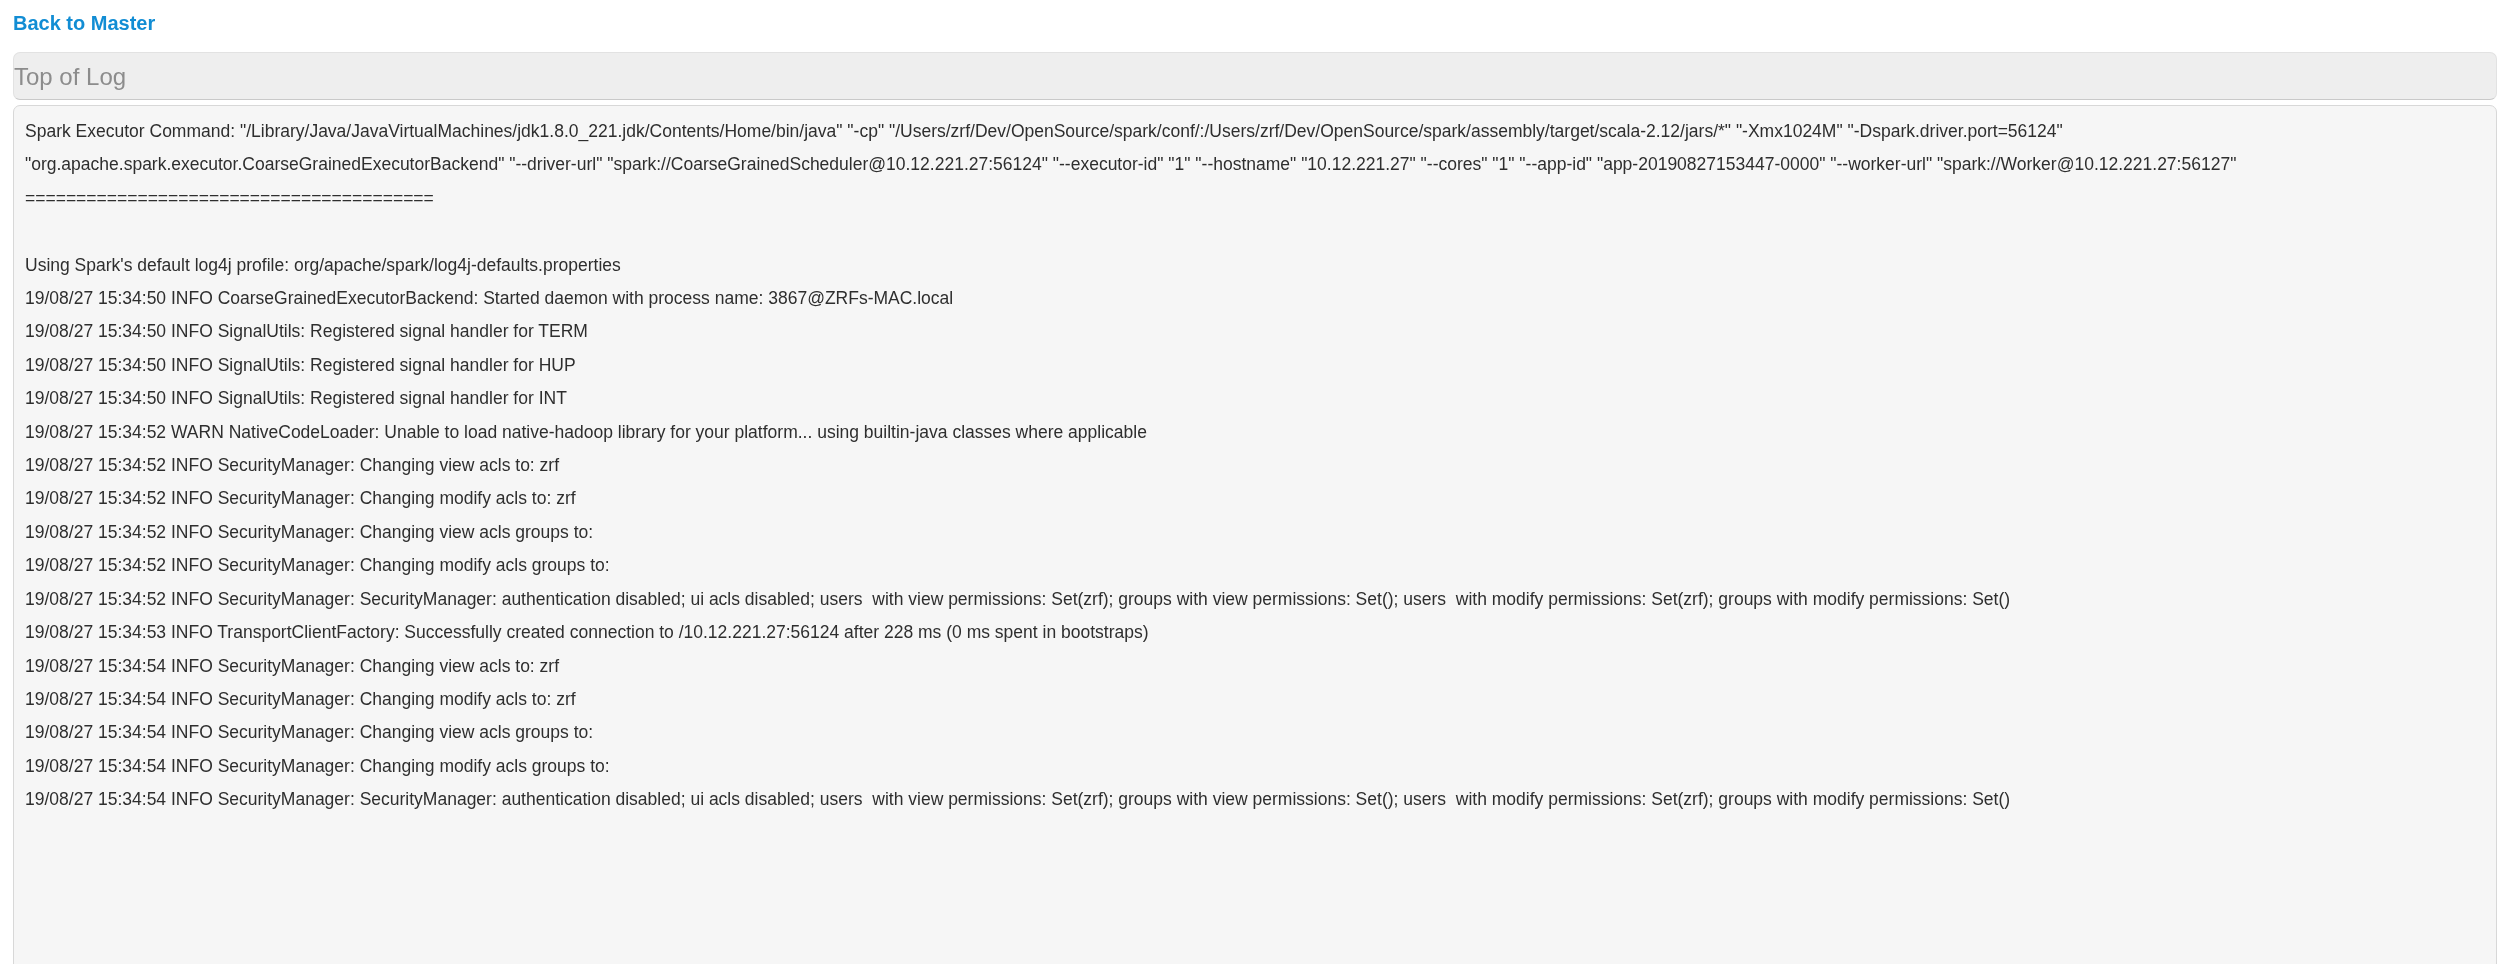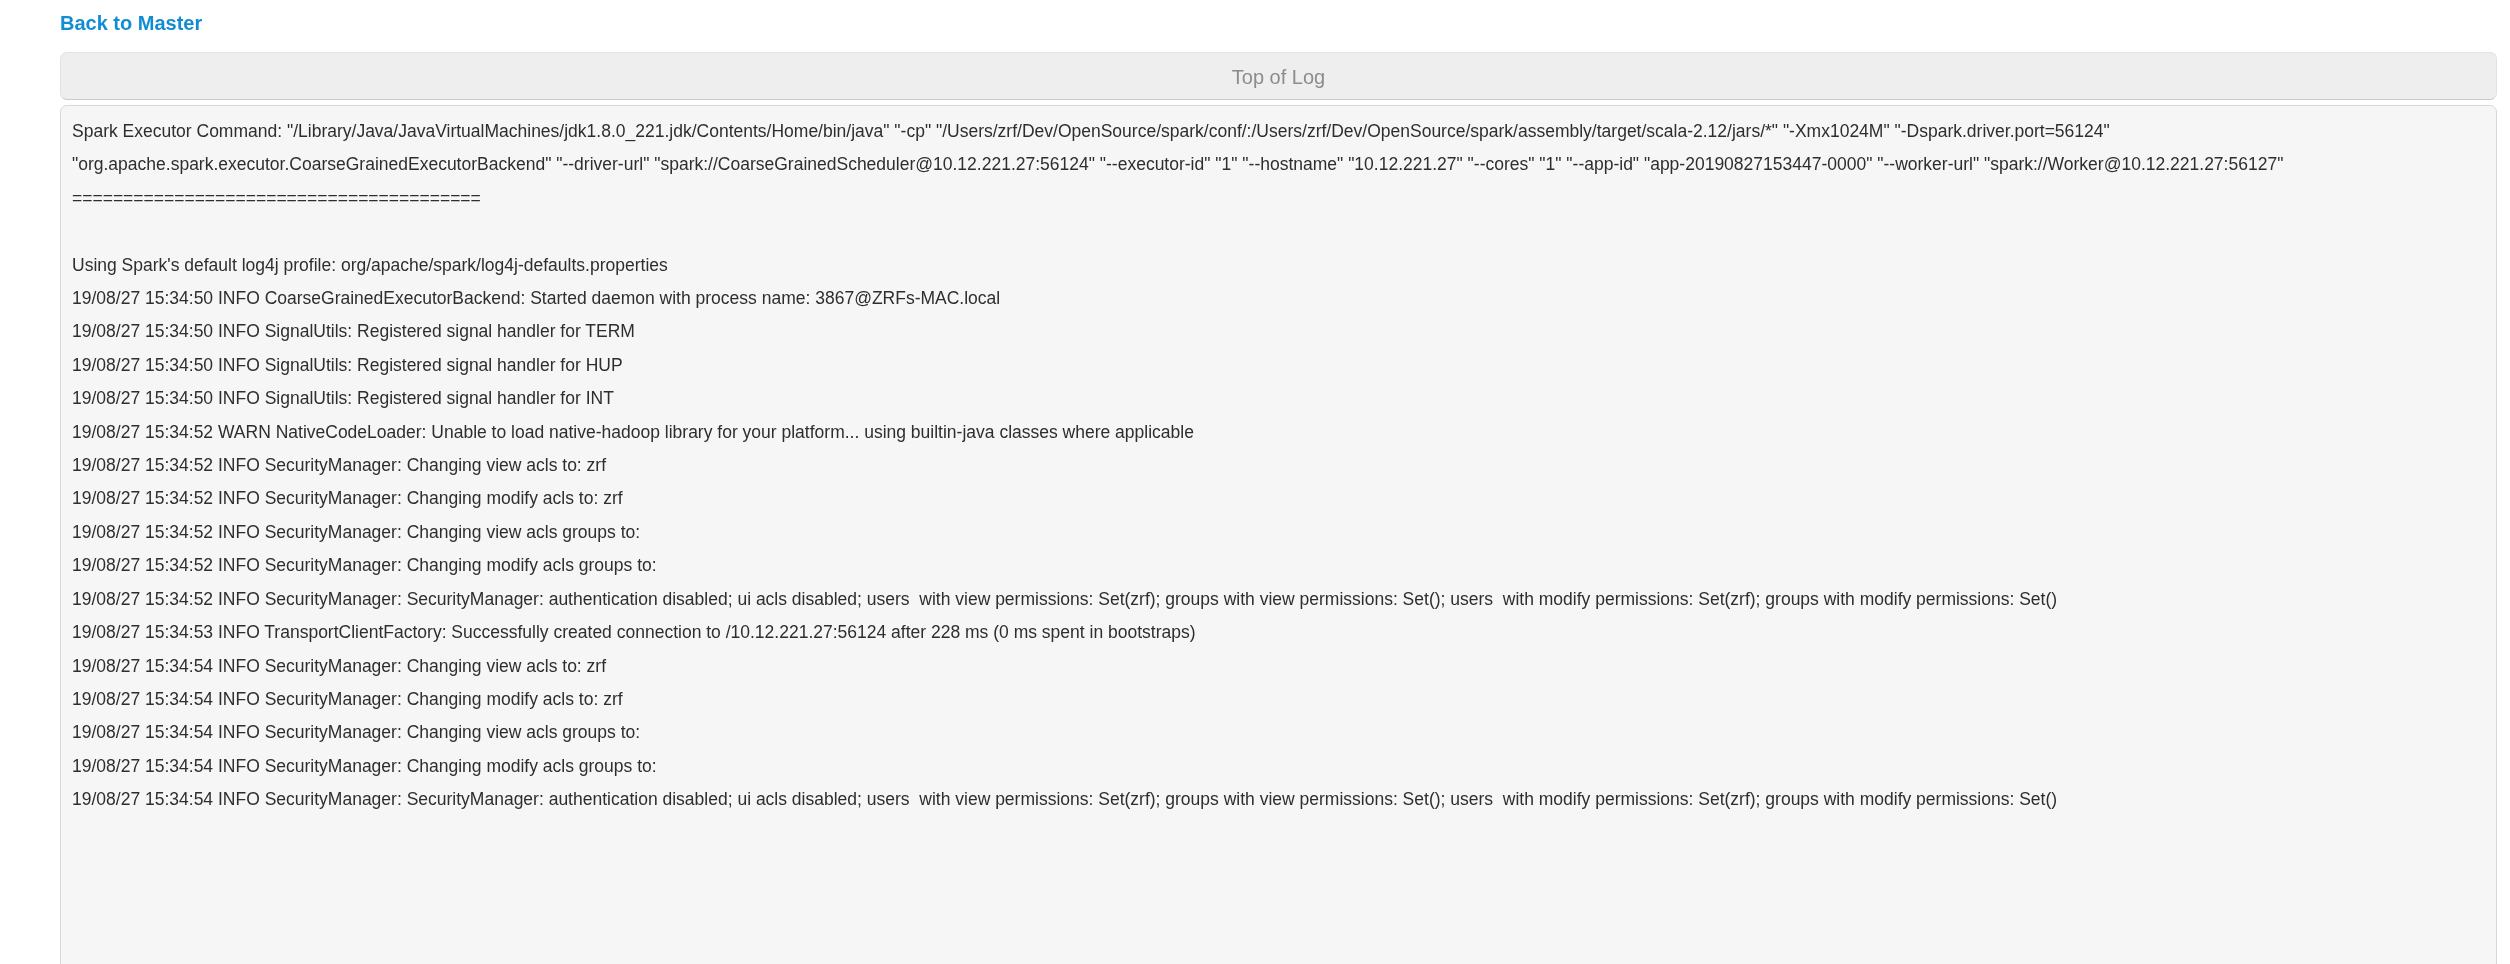--- a/index.html
+++ b/index.html
@@ -9,21 +9,20 @@
     width: 2510px;
     height: 964px;
     overflow: hidden;
     font-family: "Liberation Sans", "DejaVu Sans", sans-serif;
   }
   .page {
     width: 2510px;
     height: 964px;
     overflow: hidden;
     box-sizing: border-box;
-    padding-left: 47px;
   }
   .back-link {
     display: inline-block;
     margin: 12px 0 0 13px;
     font-size: 20px;
     font-weight: 600;
     color: #128dd4;
     text-decoration: none;
     cursor: pointer;
   }
@@ -33,22 +32,21 @@
     color: #2b2b2b;
   }
   .log-header-bar {
     margin: 17px 13px 5px 13px;
     height: 48px;
     line-height: 48px;
     background: #eeeeee;
     border: 1px solid #e2e2e2;
     border-bottom-color: #c9c9c9;
     border-radius: 7px;
-    text-align: center;
-    font-size: 20px;
+    font-size: 24px;
     color: #8c8c8c;
     box-sizing: border-box;
   }
   .log-box {
     margin: 0 13px;
     height: 900px;
     background: #f6f6f6;
     border: 1px solid #d8d8d8;
     border-radius: 7px;
     padding: 9px 11px;

